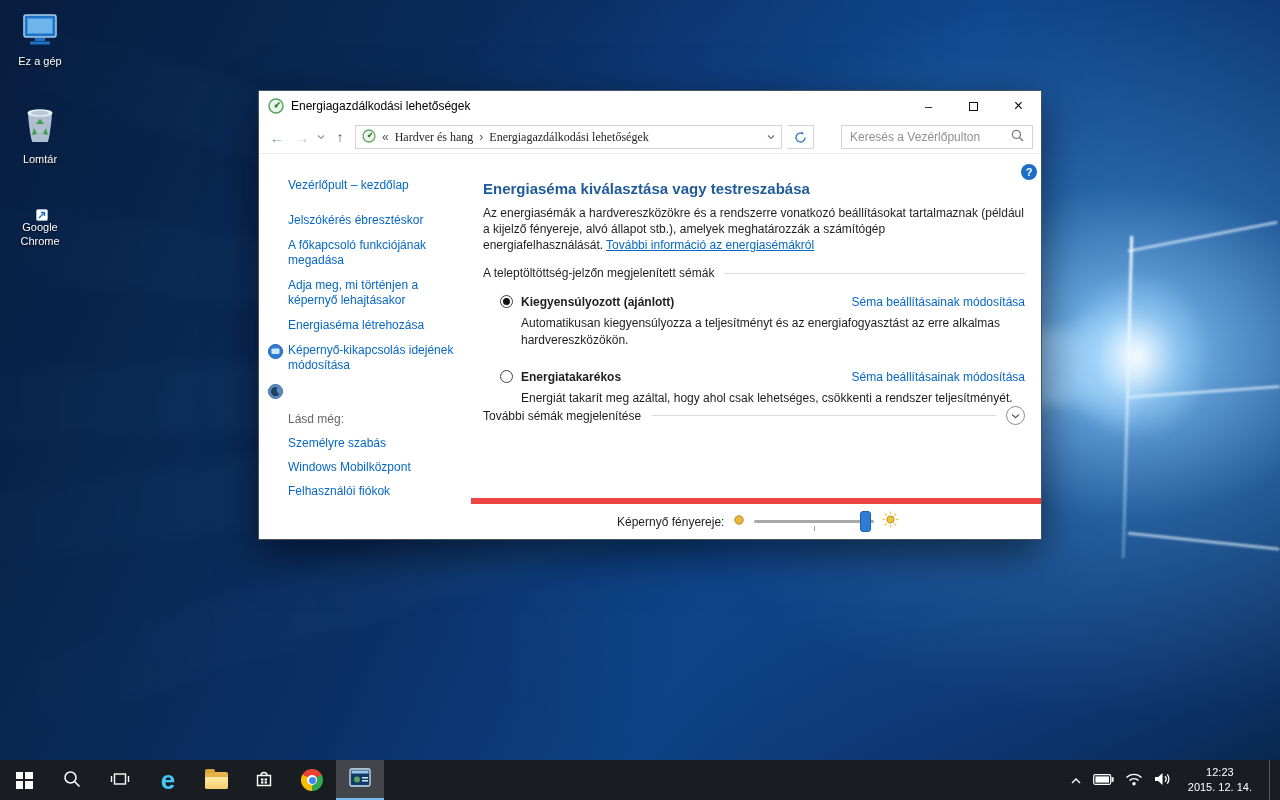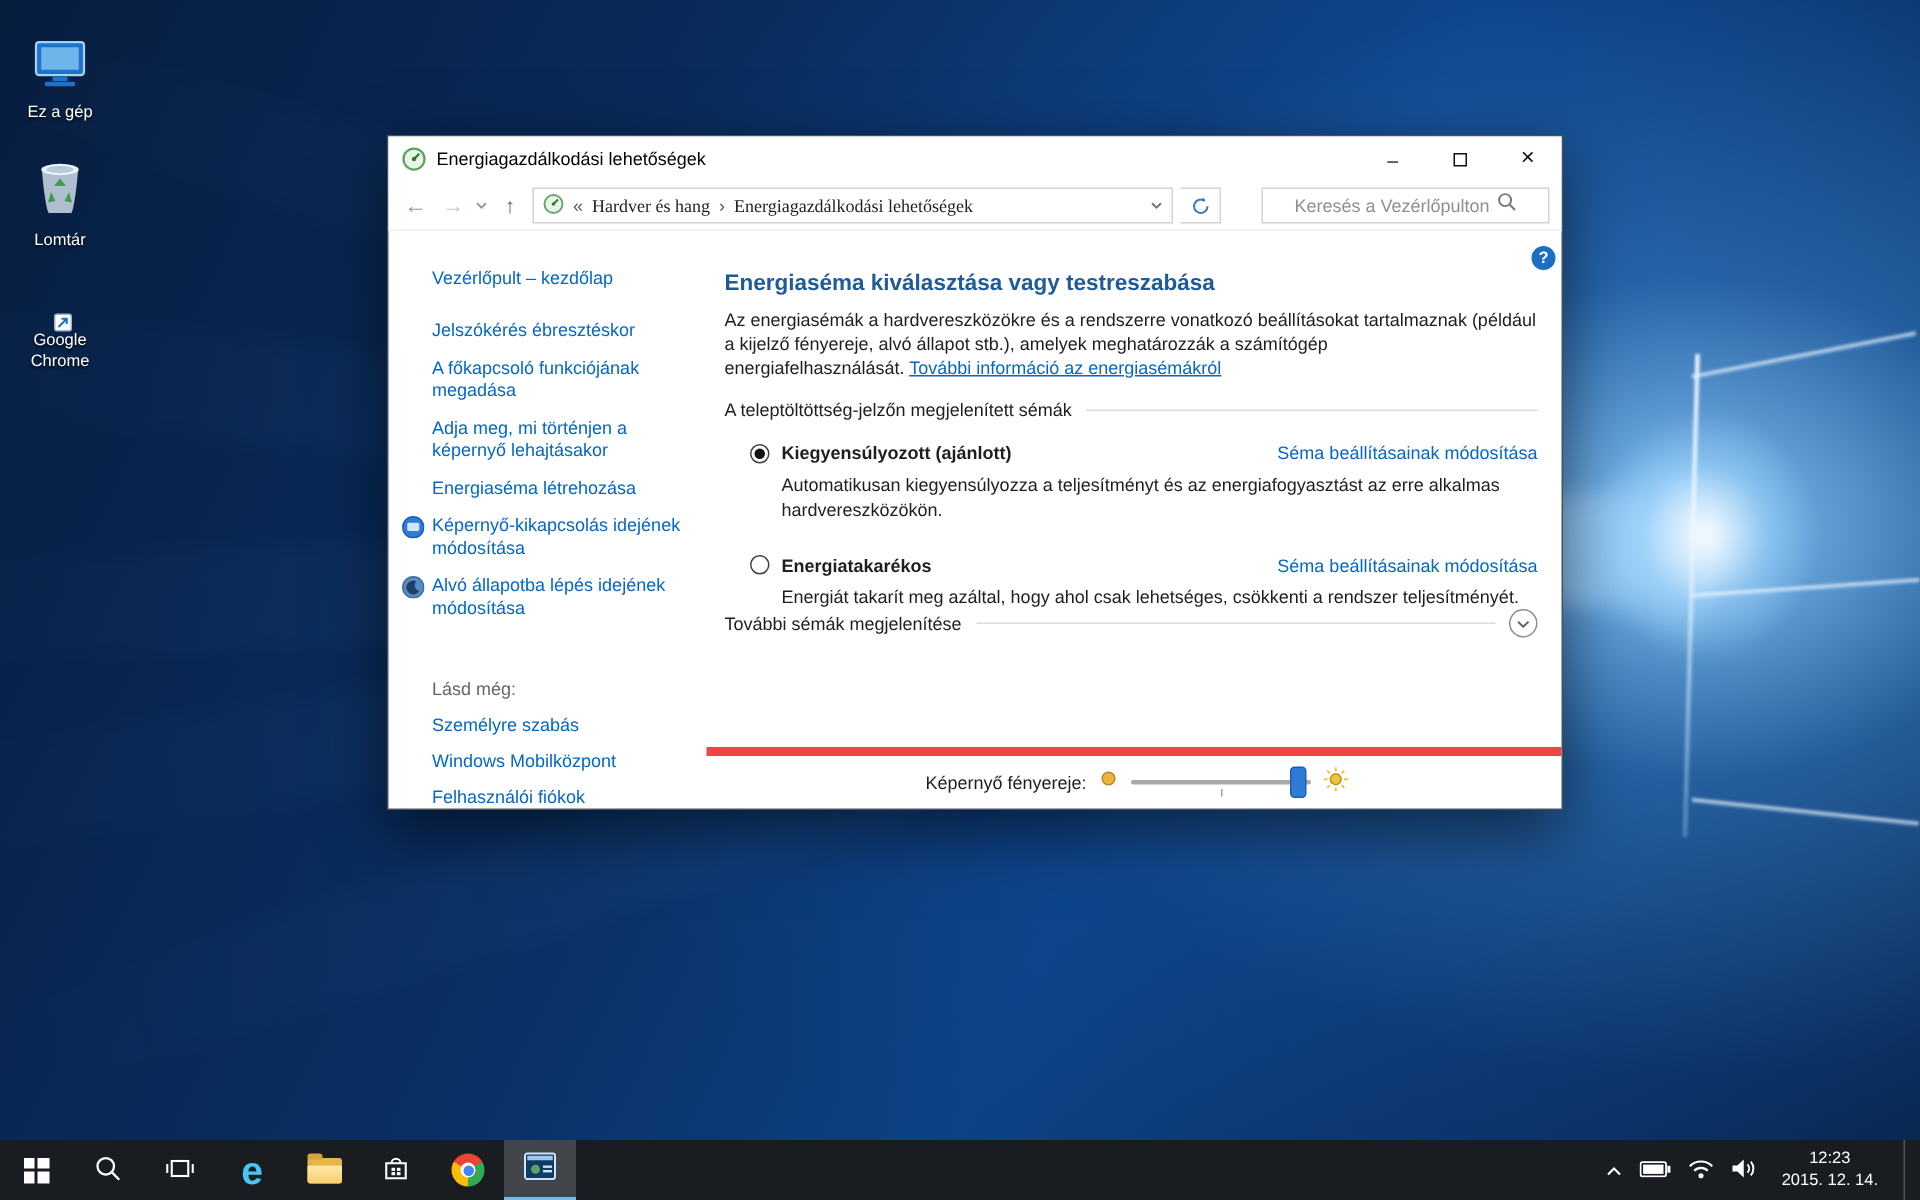--- a/index.html
+++ b/index.html
@@ -44,21 +44,21 @@
   .nav-glyph{font-size:15px;line-height:1;text-align:center;background:none;border:none;font-family:inherit}
   .back{color:#8a98a4;width:20px}
   .fwd{color:#c2ccd4;width:20px}
   .up{color:#5a646d;font-size:14px;width:20px}
   .tiny-chev{display:flex;align-items:center}
   .addr{flex:1;height:24px;border:1px solid #d4d4d4;display:flex;align-items:center;padding:0 6px;gap:6px;font-size:12px;color:#1e1e1e;min-width:0;background:#fff}
   .crumb{white-space:nowrap;background:none;border:none;font-size:12px;font-family:Liberation Serif, serif;color:#1e1e1e}
   .crumb-sep{color:#555}
   .addr-chev{margin-left:auto}
   .refresh-btn{width:27px;height:24px;border:1px solid #d4d4d4;border-left:none;background:#fff;display:flex;align-items:center;justify-content:center}
-  .searchbox{width:192px;height:24px;border:1px solid #d4d4d4;display:flex;align-items:center;padding:0 21px;margin-left:22px;background:#fff}
+  .searchbox{width:192px;height:24px;border:1px solid #d4d4d4;display:flex;align-items:center;padding:0 8px;margin-left:22px;background:#fff}
   .searchbox input{border:none;outline:none;flex:1;font-size:12px;color:#444;font-family:inherit;min-width:0}
   .searchbox input::placeholder{color:#8f8f8f}
 
   .winbody{flex:1;display:flex;min-height:0}
   .sidebar{width:212px;padding:24px 10px 0 29px;font-size:12px;flex-shrink:0}
   .sidebar a{color:#0667c4;text-decoration:none;display:block}
   .side-home{margin-bottom:21px}
   .side-item{margin-bottom:9px;line-height:1.3;position:relative}
   .side-icon{position:absolute;left:-20px;top:1px}
   .see-title{color:#666;margin:38px 0 10px}
@@ -67,21 +67,21 @@
   .main{flex:1;position:relative;display:flex;flex-direction:column;padding:0 16px 0 12px;min-width:0}
   .help-btn{position:absolute;top:10px;right:4px;width:16px;height:16px;border-radius:50%;background:#1b6ec2;color:#fff;
     font-size:11px;font-weight:bold;display:flex;align-items:center;justify-content:center;border:none;font-family:inherit}
   .main h1{margin:26px 0 9px;font-size:15px;font-weight:bold;color:#1f5b99}
   .pagedesc{font-size:12px;line-height:1.32;color:#1e1e1e;margin-bottom:13px}
   a.link{color:#0667c4;text-decoration:none;font-size:12px}
   a.link.underline{text-decoration:underline;margin-left:3px}
   .secrow{display:flex;align-items:center;font-size:12px;color:#1e1e1e}
   .hline{flex:1;height:1px;background:#dcdcdc;margin-left:10px}
   .plan{margin:15px 0 0 17px}
-  .plan-head{display:flex;align-items:center;gap:8px}
+  .plan-head{display:flex;gap:8px}
   .radio{width:13px;height:13px;border:1px solid #404040;border-radius:50%;background:#fff;flex-shrink:0;display:inline-block}
   .radio.checked::after{content:"";display:block;width:7px;height:7px;margin:2px;border-radius:50%;background:#111}
   .plan-name{font-weight:bold;font-size:12px;color:#1e1e1e}
   .plan-head a.link{margin-left:auto}
   .plan-desc{margin:6px 0 0 21px;font-size:12px;line-height:1.35;max-width:492px;color:#1e1e1e}
   .show-more{}
   .chev-btn{width:19px;height:19px;border-radius:50%;border:1px solid #8d8d8d;background:#fff;display:flex;align-items:center;justify-content:center;margin-left:9px;flex-shrink:0}
   .vspacer{flex:1}
   .footer{margin:0 -16px 0 -12px;border-top:6px solid #ef4444;height:41px;display:flex;align-items:center;gap:8px;padding-left:146px;flex-shrink:0}
   .b-label{font-size:12px;color:#1e1e1e}
@@ -117,21 +117,21 @@
     <div class="beam" style="top:330px;transform:rotate(-2deg);opacity:.8"></div>
     <div class="beam" style="top:345px;transform:rotate(7deg);opacity:.7"></div>
     <div class="beam" style="top:360px;transform:rotate(17deg);opacity:.55"></div>
     <div class="glow-core"></div>
     <div class="wl" style="left:1126px;top:236px;width:3px;height:322px;transform:rotate(1.5deg)"></div>
     <div class="wl" style="left:1128px;top:250px;width:152px;height:3px;transform:rotate(-11deg);transform-origin:left center"></div>
     <div class="wl" style="left:1128px;top:396px;width:152px;height:3px;transform:rotate(-4deg);transform-origin:left center"></div>
     <div class="wl" style="left:1128px;top:532px;width:152px;height:3px;transform:rotate(6deg);transform-origin:left center"></div>
   </div>
 
-  <div class="dicon" style="left:2px;top:25px">
+  <div class="dicon" style="left:2px;top:12px">
     <span>
       <svg width="40" height="36" viewBox="0 0 40 36">
         <rect x="4" y="3" width="32" height="22" rx="2" fill="#1d72c9" stroke="#a9d0f0" stroke-width="1.5"></rect>
         <rect x="7.5" y="6.5" width="25" height="15" fill="#6db5ea"></rect>
         <rect x="15" y="26" width="10" height="3" fill="#1d72c9"></rect>
         <rect x="10" y="29.5" width="20" height="3" rx="1" fill="#1d72c9"></rect>
       </svg>
     </span>
     <span class="dicon-label">Ez a gép</span>
   </div>
@@ -249,21 +249,20 @@
           <span>Képernyő-kikapcsolás idejének módosítása</span>
         </a>
         <a class="side-item">
           <span class="side-icon">
             <svg width="15" height="15" viewBox="0 0 15 15">
               <circle cx="7.5" cy="7.5" r="7" fill="#5b8bc0"></circle>
               <circle cx="7.5" cy="7.5" r="7" fill="none" stroke="#3c6da3"></circle>
               <path d="M9.5 3.5 a4.6 4.6 0 1 0 2 6.5 a4 4 0 0 1 -2 -6.5" fill="#1f3f63"></path>
             </svg>
           </span>
-          <span>Alvó állapotba lépés idejének módosítása</span>
         </a>
 
         <div class="see-title">Lásd még:</div>
         <a class="see-link">Személyre szabás</a>
         <a class="see-link">Windows Mobilközpont</a>
         <a class="see-link">Felhasználói fiókok</a>
       </div>
 
       <div class="main">
         <button class="help-btn">

